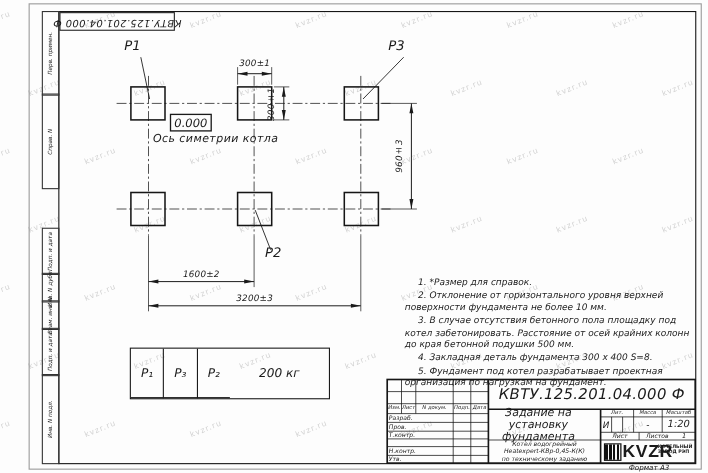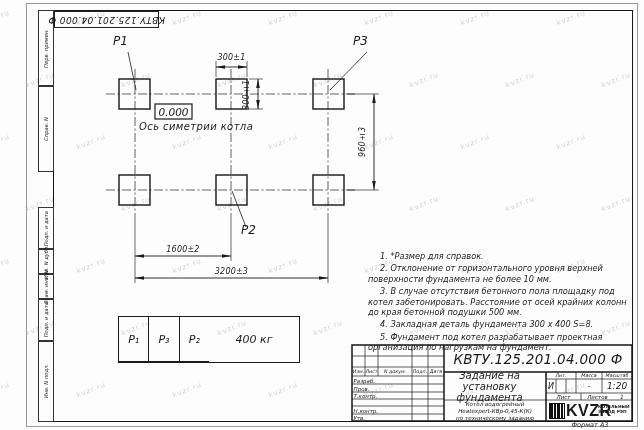--- a/index.html
+++ b/index.html
@@ -224,21 +224,21 @@
     <div class="note">5. Фундамент под котел разрабатывает проектная организация по нагрузкам на фундамент.</div>
   </div>
 
   <div id="load-table">
     <div class="row">
       <div class="cell">P₁</div>
       <div class="cell">P₃</div>
       <div class="cell">P₂</div>
     </div>
     <div class="row">
-      <div class="cell">400 кг</div>
+      <div class="cell">200 кг</div>
     </div>
   </div>
 
   <div class="tb ctr" style="left:446px;top:346px;width:184px;height:25px;font-size:13.5px;letter-spacing:.3px;white-space:nowrap">КВТУ.125.201.04.000 Ф</div>
   <div class="tb ctr" style="left:445px;top:373px;width:89px;height:26px;font-size:10px;line-height:1.1">Задание на установку фундамента</div>
   <div class="tb" style="left:445px;top:401px;width:100px;text-align:center;font-size:5.6px;line-height:1.25">
     <div>Котел водогрейный</div>
     <div>Heatexpert-КВр-0,45-К(К)</div>
     <div>по техническому заданию</div>
   </div>

